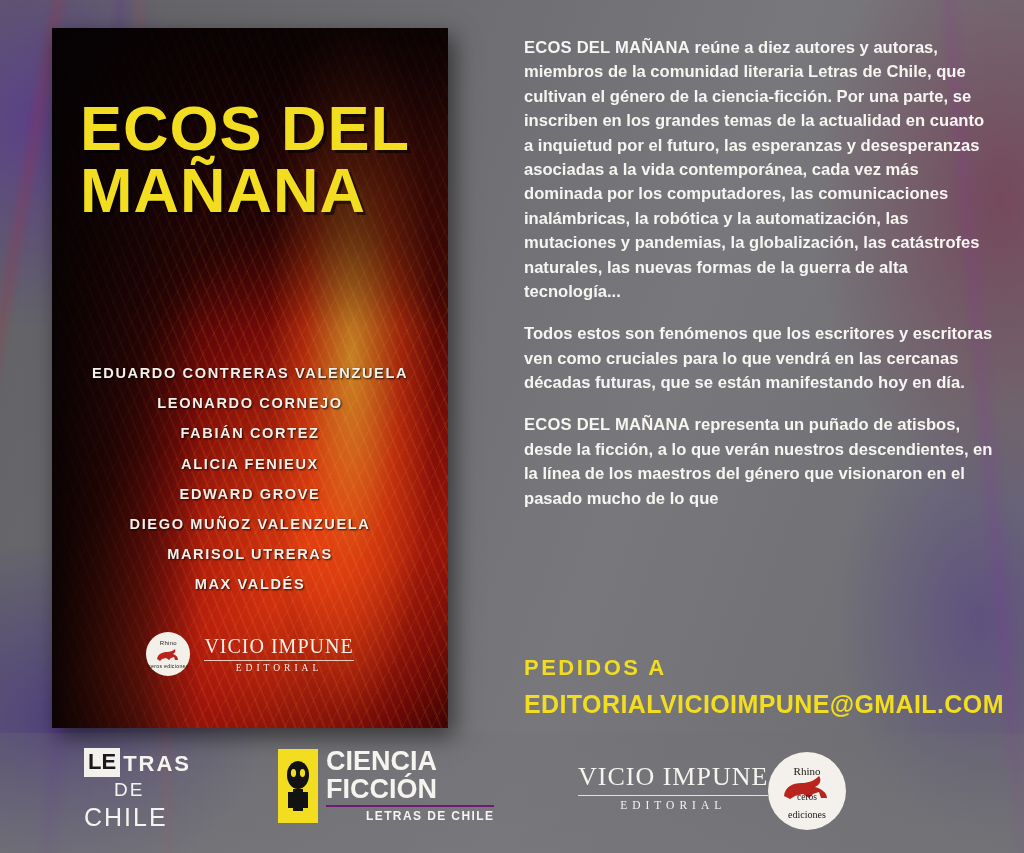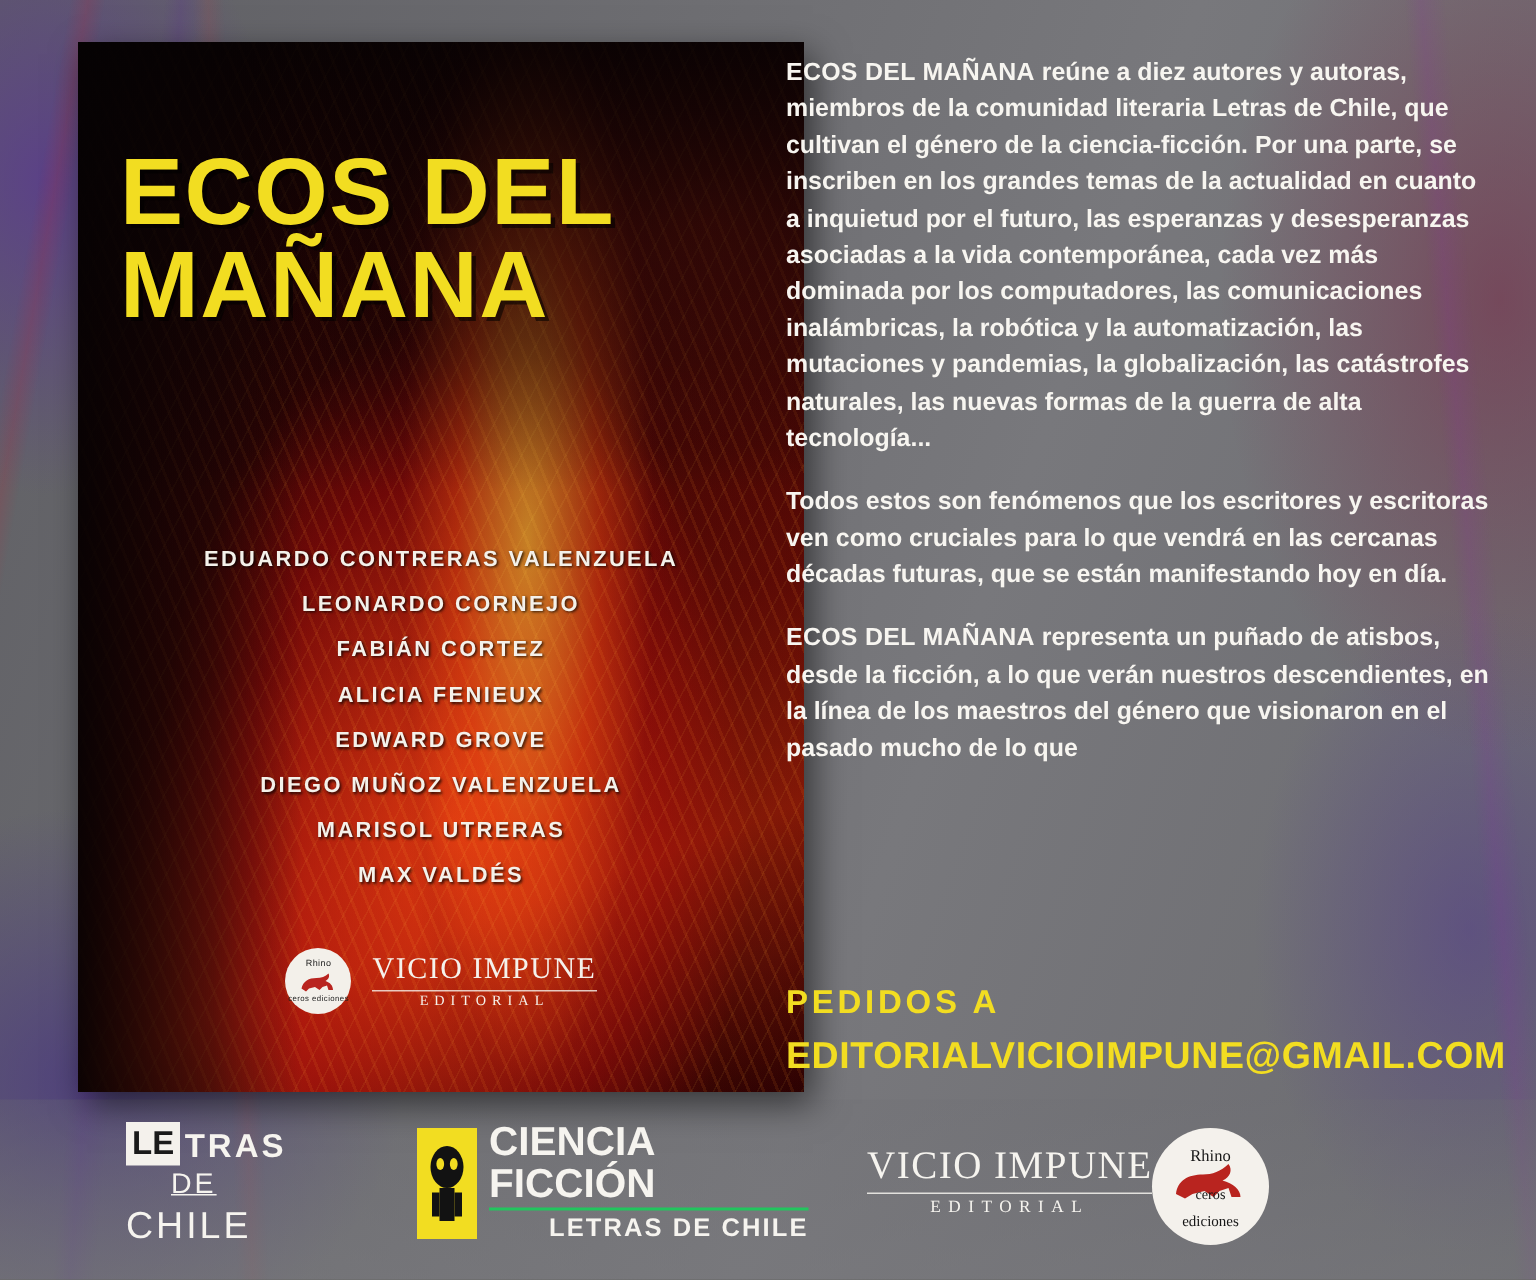--- a/index.html
+++ b/index.html
@@ -47,21 +47,21 @@
     z-index: 1;
   }
 
   
   .stage { position: relative; z-index: 2; width: 1024px; height: 853px; }
 
   
   .book {
     position: absolute;
     left: 52px; top: 28px;
-    width: 484px; height: 700px;
+    width: 396px; height: 700px;
     background: #0a0506;
     box-shadow: 6px 8px 22px rgba(0,0,0,0.55);
     overflow: hidden;
   }
   .book-art {
     position: absolute; inset: 0;
     background:
       radial-gradient(ellipse 120px 520px at 300px 330px, rgba(255,220,60,0.55), rgba(255,90,20,0.35) 40%, rgba(120,10,10,0.1) 70%, transparent 80%),
       radial-gradient(ellipse 250px 420px at 250px 520px, rgba(255,70,20,0.75), rgba(150,10,10,0.5) 55%, rgba(40,0,0,0.2) 80%),
       radial-gradient(ellipse 160px 300px at 120px 640px, rgba(220,40,20,0.7), rgba(60,0,0,0.2) 75%),
@@ -182,34 +182,34 @@
   
   .logo-letras { left: 84px; top: 18px; width: 120px; color: #f6f4ef; }
   .lt-row { display: flex; align-items: flex-end; gap: 3px; font-weight: bold; }
   .lt-box {
     background: #f4f1ec; color: #1a1a1a; font-weight: bold;
     font-size: 22px; line-height: 1; padding: 3px 4px 4px 4px;
   }
   .lt-letters { font-size: 22px; letter-spacing: 2px; color: #f6f4ef; }
   .lt-de { font-size: 19px; letter-spacing: 2px; color: #f6f4ef; margin-left: 30px; }
   .lt-chile { font-size: 25px; letter-spacing: 2px; color: #f6f4ef; }
-  .lt-line2 { display:flex; align-items:flex-start; gap:6px; margin-top: 2px; text-decoration: underline; }
+  .lt-line2 { display:flex; align-items:flex-start; gap:6px; margin-top: 2px; }
   .lt-line3 { display:flex; align-items:center; gap:5px; margin-top: 2px; }
 
   
   .logo-cf { left: 278px; top: 18px; display: flex; align-items: center; gap: 8px; }
   .cf-mask {
     width: 40px; height: 74px; background: #f2dd21;
     display: flex; align-items: center; justify-content: center;
     flex: none;
   }
   .cf-text { color: #f6f4ef; }
   .cf-line1 { font-size: 27px; font-weight: bold; letter-spacing: 0px; line-height: 1.02; }
   .cf-line2 { font-size: 27px; font-weight: bold; letter-spacing: 0px; line-height: 1.02; }
-  .cf-line3 { font-size: 17px; font-weight: bold; letter-spacing: 1.4px; border-top: 2px solid #22c55e; padding-top: 2px; margin-top: 2px; padding-left: 40px; }
+  .cf-line3 { font-size: 12px; font-weight: bold; letter-spacing: 1.4px; border-top: 2px solid #701a75; padding-top: 2px; margin-top: 2px; padding-left: 40px; }
 
   
   .logo-vicio { left: 578px; top: 32px; color: #f6f4ef; text-align: center; }
   .vi-1 { font-size: 26px; letter-spacing: 1px; font-family: "Liberation Serif", serif; }
   .vi-2 {
     font-size: 11.5px; letter-spacing: 5px; margin-top: 3px; padding-top: 3px;
     border-top: 1px solid rgba(246,244,239,0.85);
     font-family: "Liberation Serif", serif;
   }
 

